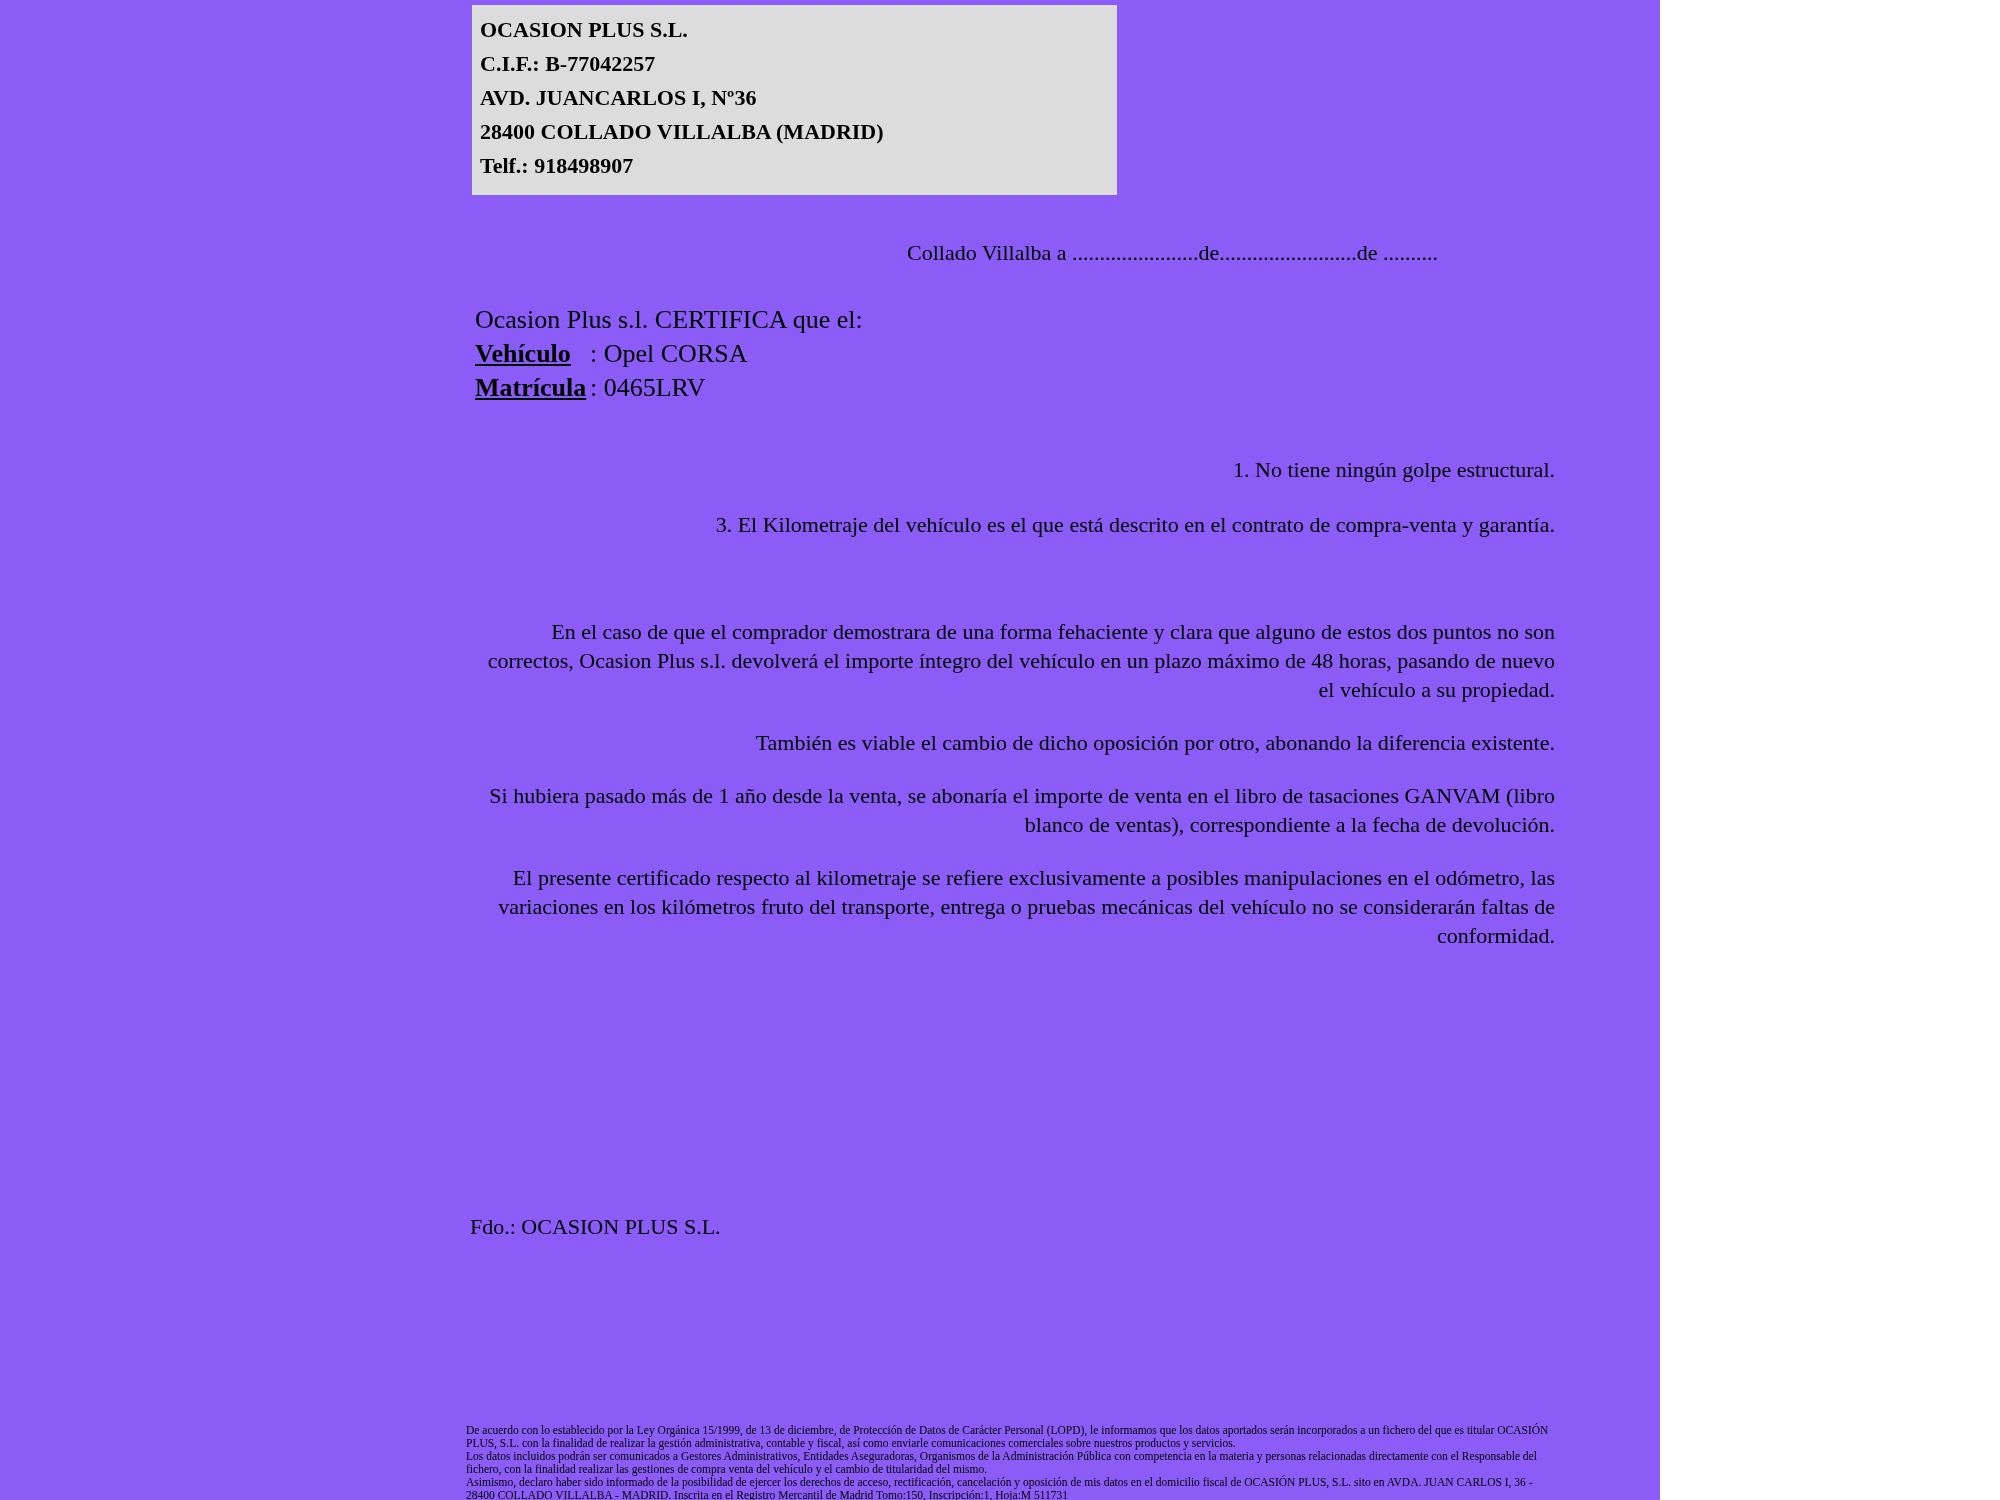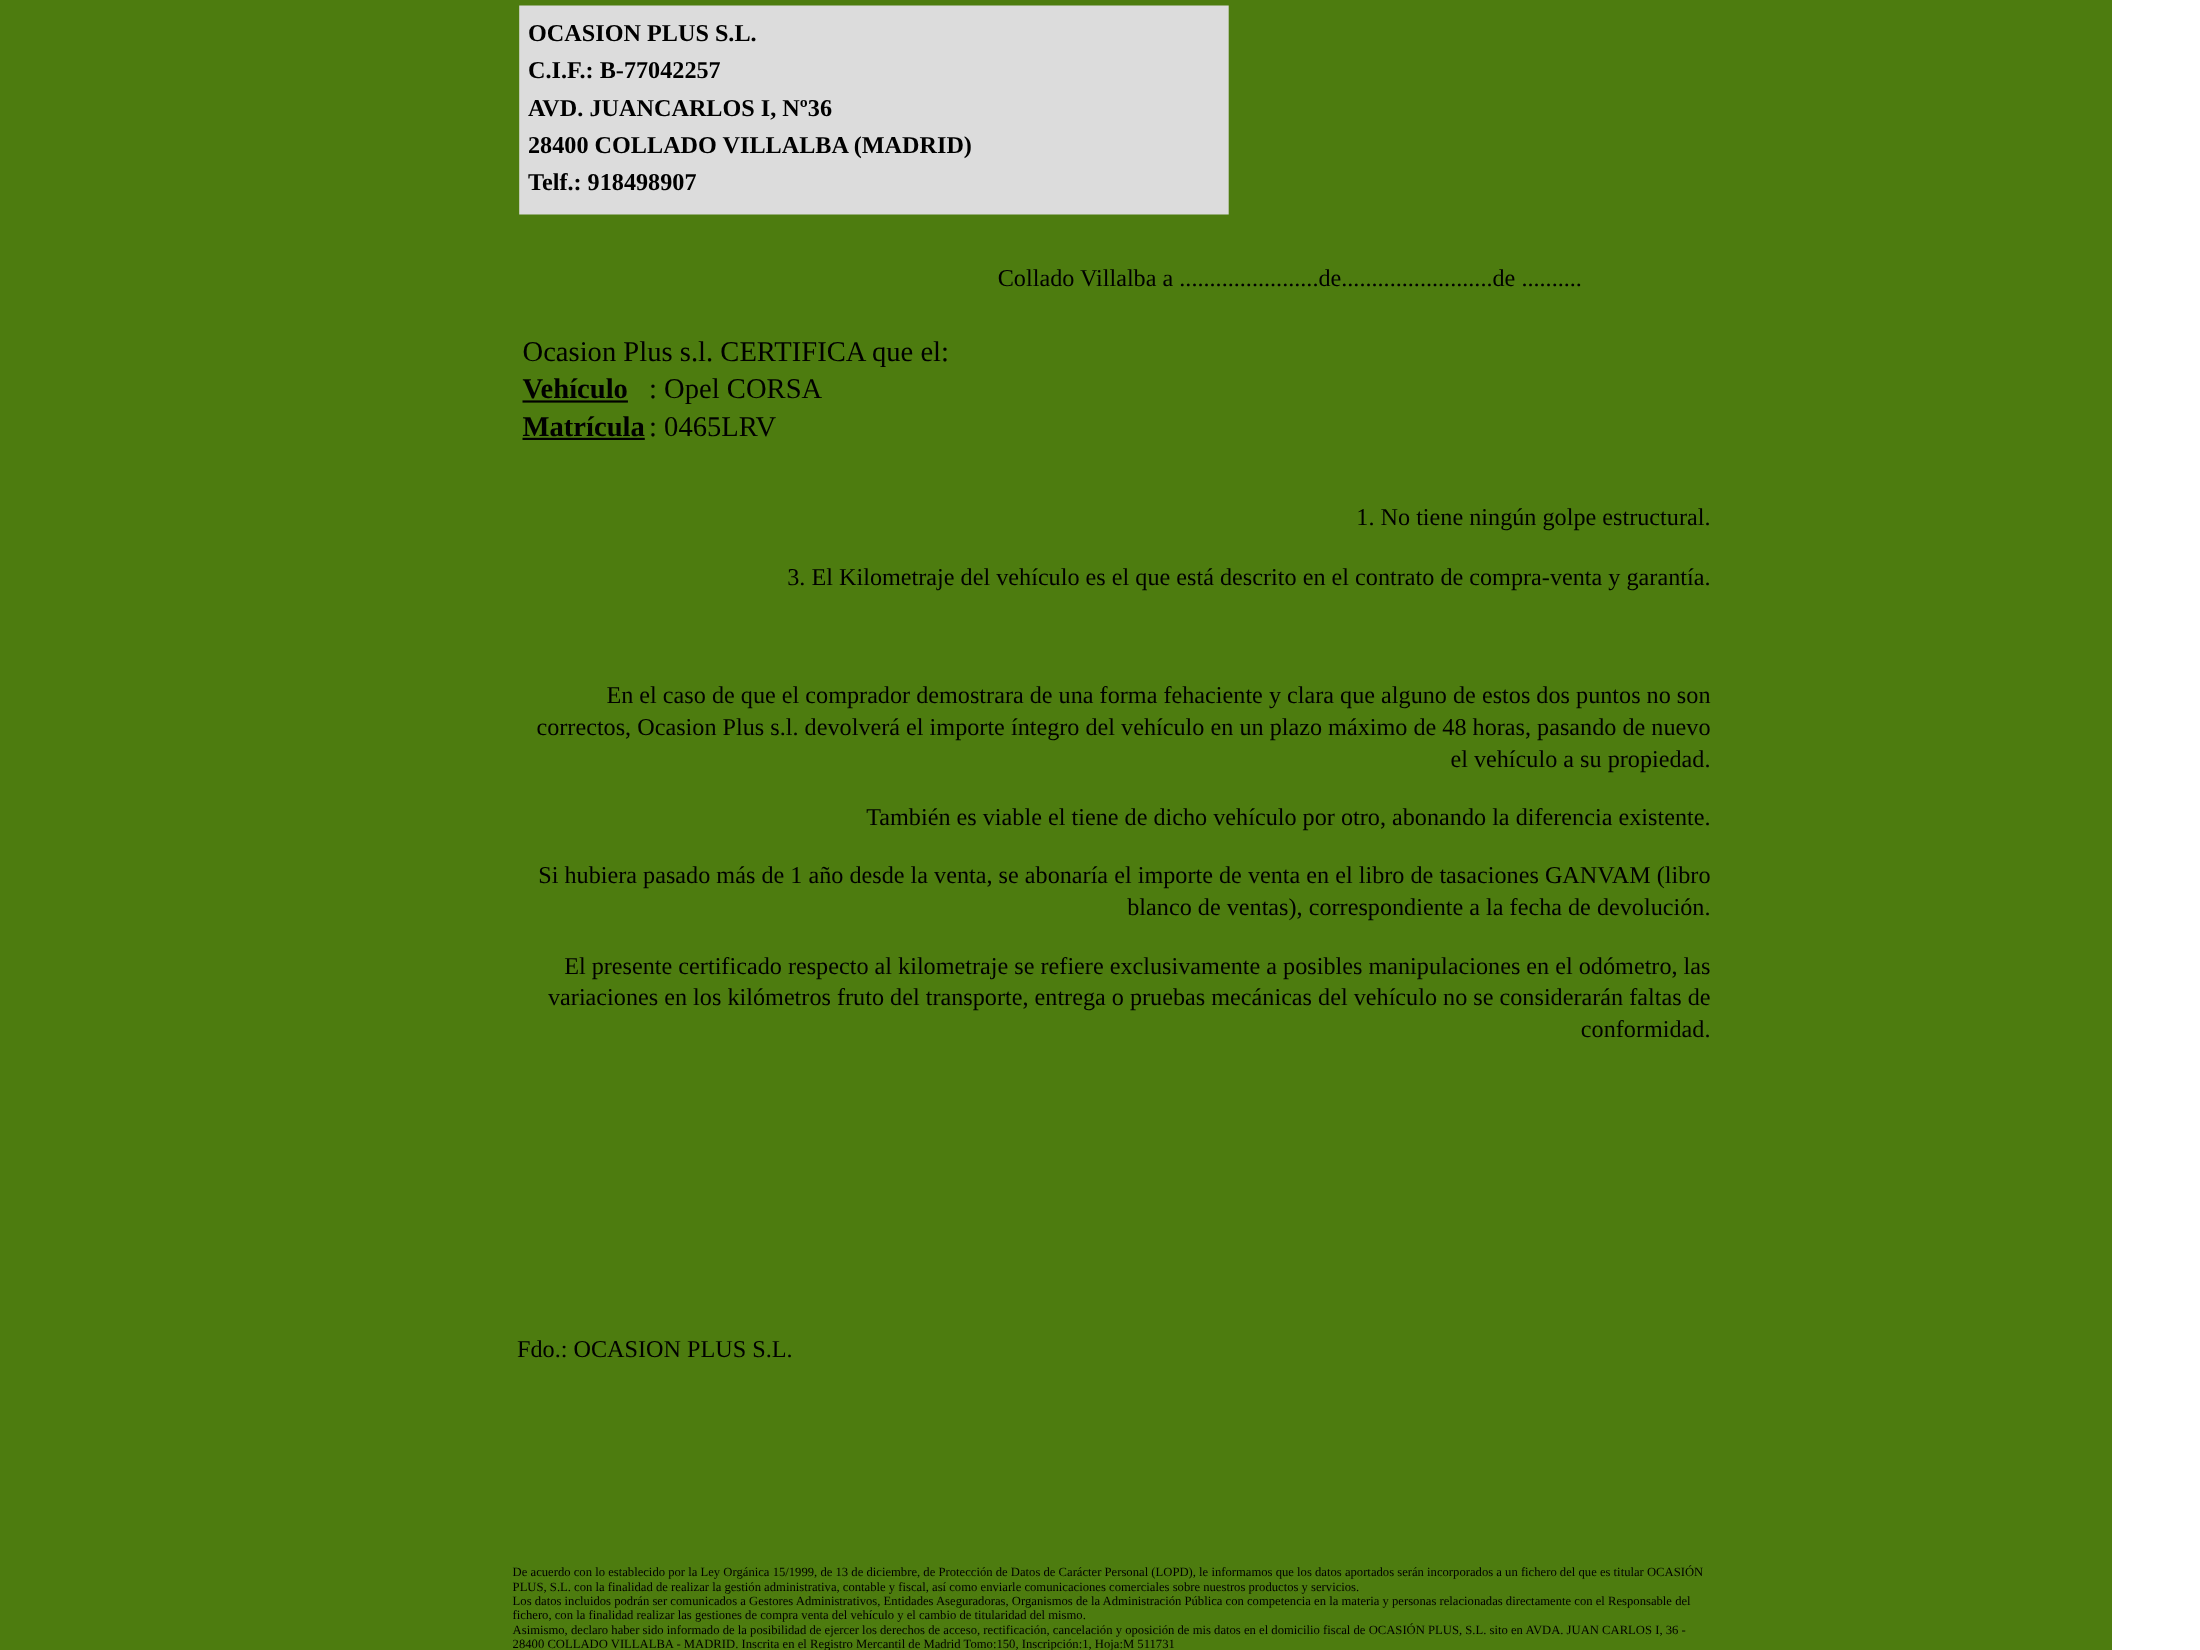--- a/index.html
+++ b/index.html
@@ -2,23 +2,23 @@
 <html><head>
 <meta charset="utf-8">
 <style>
   html, body {
     margin: 0;
     padding: 0;
     background: #ffffff;
   }
   .page {
     position: relative;
-    width: 1920px;
+    width: 1660px;
     height: 1500px;
-    background: #4d7c0f;
+    background: #8b5cf6;
     font-family: "Liberation Serif", serif;
     color: #000000;
     overflow: hidden;
   }
   .header-box {
     position: absolute;
     left: 472px;
     top: 5px;
     width: 645px;
     background: #dcdcdc;
@@ -100,21 +100,21 @@
     </div>
     <div>
       <span class="kv-label"><span class="u">Matrícula</span></span><span>: 0465LRV</span>
     </div>
   </div>
 
   <div class="body-block">
     <div class="point-1">1. No tiene ningún golpe estructural.</div>
     <div class="point-2">3. El Kilometraje del vehículo es el que está descrito en el contrato de compra-venta y garantía.</div>
     <div class="para">En el caso de que el comprador demostrara de una forma fehaciente y clara que alguno de estos dos puntos no son correctos, Ocasion Plus s.l. devolverá el importe íntegro del vehículo en un plazo máximo de 48 horas, pasando de nuevo el vehículo a su propiedad.</div>
-    <div class="para">También es viable el tiene de dicho vehículo por otro, abonando la diferencia existente.</div>
+    <div class="para">También es viable el cambio de dicho oposición por otro, abonando la diferencia existente.</div>
     <div class="para">Si hubiera pasado más de 1 año desde la venta, se abonaría el importe de venta en el libro de tasaciones GANVAM (libro blanco de ventas), correspondiente a la fecha de devolución.</div>
     <div class="para">El presente certificado respecto al kilometraje se refiere exclusivamente a posibles manipulaciones en el odómetro, las variaciones en los kilómetros fruto del transporte, entrega o pruebas mecánicas del vehículo no se considerarán faltas de conformidad.</div>
   </div>
 
   <div class="signature">Fdo.: OCASION PLUS S.L.</div>
 
   <div class="legal-footer">
     <p>De acuerdo con lo establecido por la Ley Orgánica 15/1999, de 13 de diciembre, de Protección de Datos de Carácter Personal (LOPD), le informamos que los datos aportados serán incorporados a un fichero del que es titular OCASIÓN PLUS, S.L. con la finalidad de realizar la gestión administrativa, contable y fiscal, así como enviarle comunicaciones comerciales sobre nuestros productos y servicios.</p>
     <p>Los datos incluidos podrán ser comunicados a Gestores Administrativos, Entidades Aseguradoras, Organismos de la Administración Pública con competencia en la materia y personas relacionadas directamente con el Responsable del fichero, con la finalidad realizar las gestiones de compra venta del vehículo y el cambio de titularidad del mismo.</p>
     <p>Asimismo, declaro haber sido informado de la posibilidad de ejercer los derechos de acceso, rectificación, cancelación y oposición de mis datos en el domicilio fiscal de OCASIÓN PLUS, S.L. sito en AVDA. JUAN CARLOS I, 36 - 28400 COLLADO VILLALBA - MADRID. Inscrita en el Registro Mercantil de Madrid Tomo:150, Inscripción:1, Hoja:M 511731</p>

